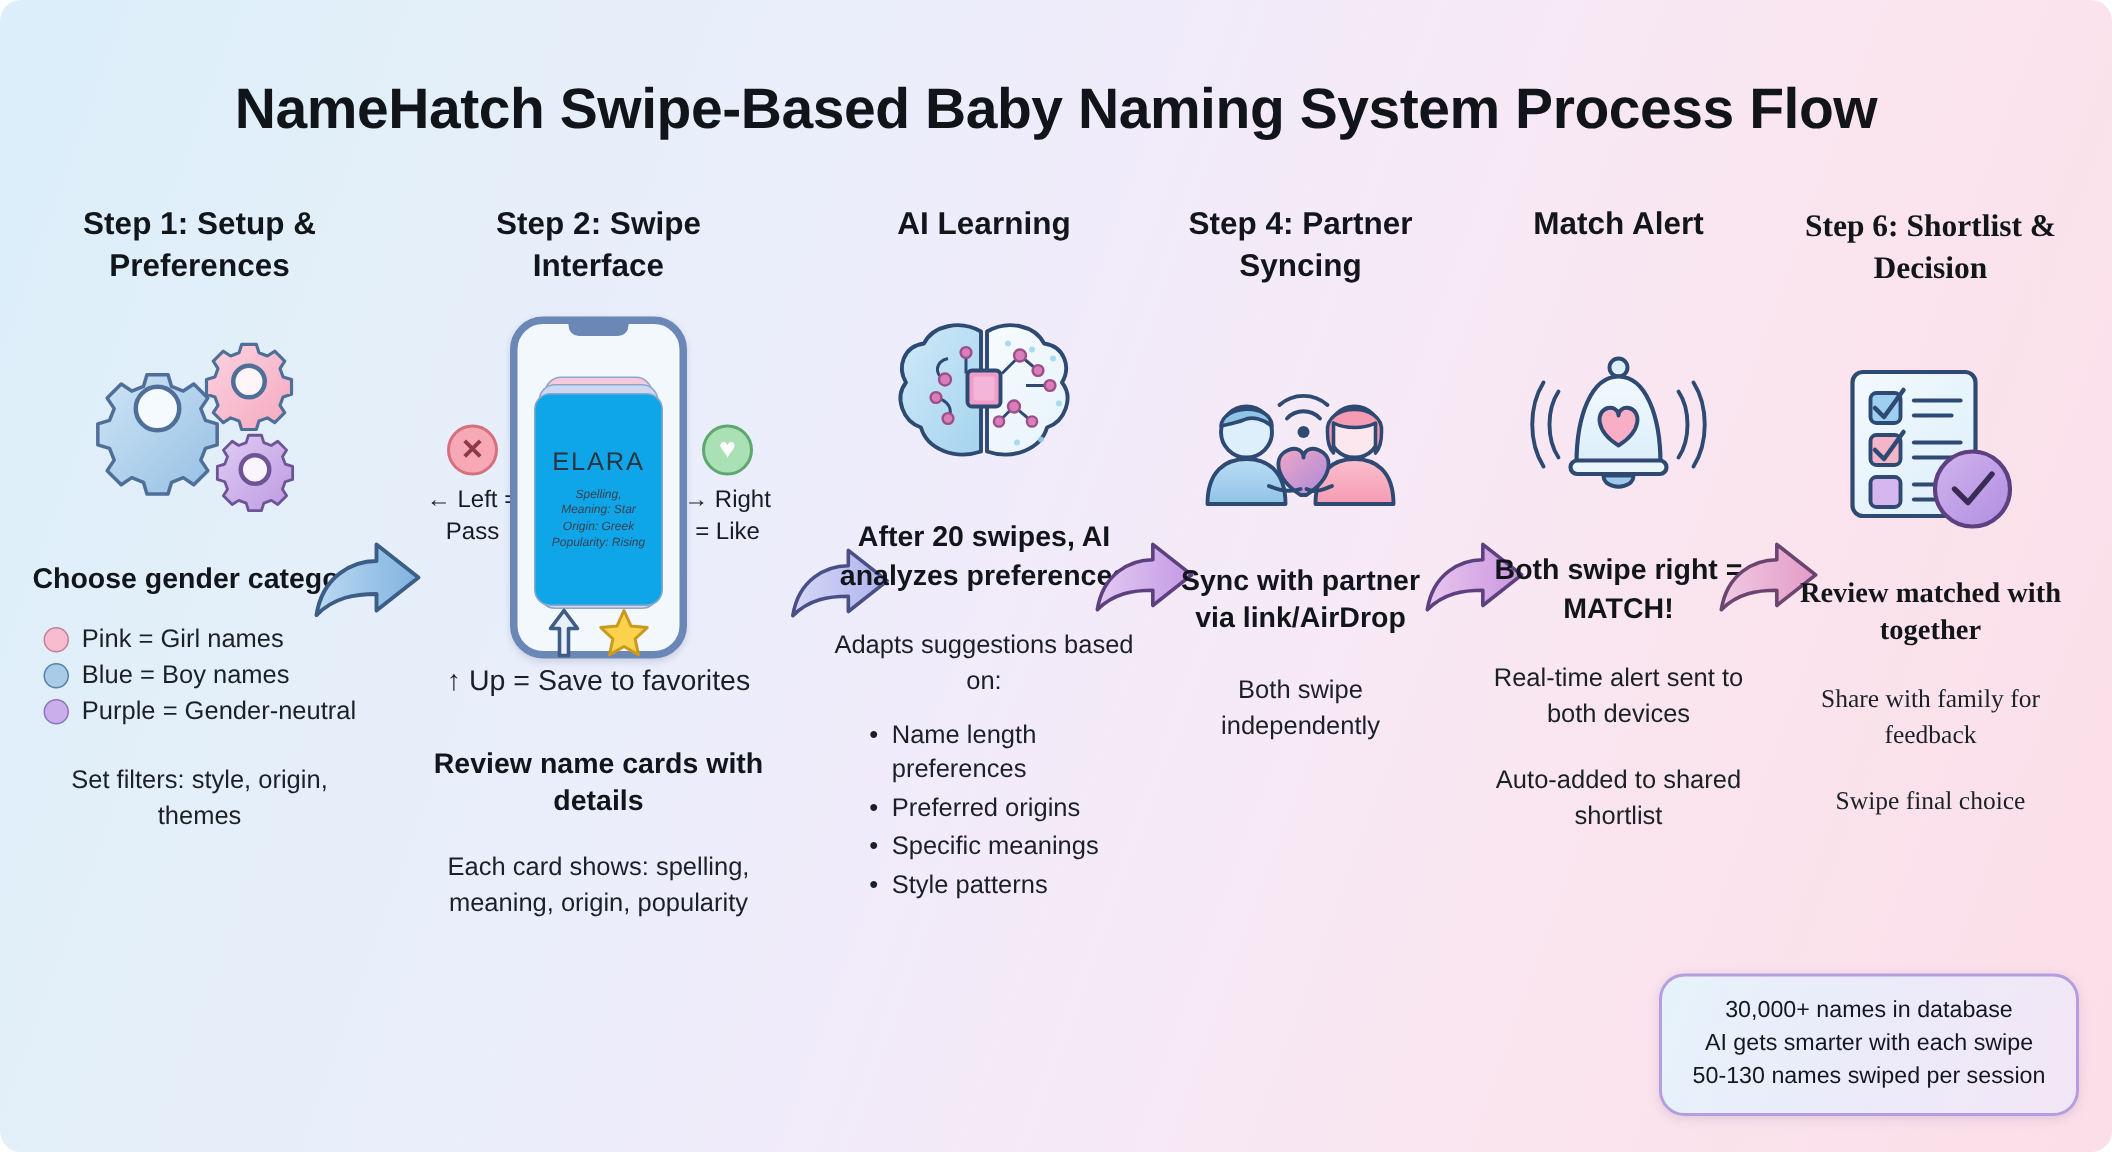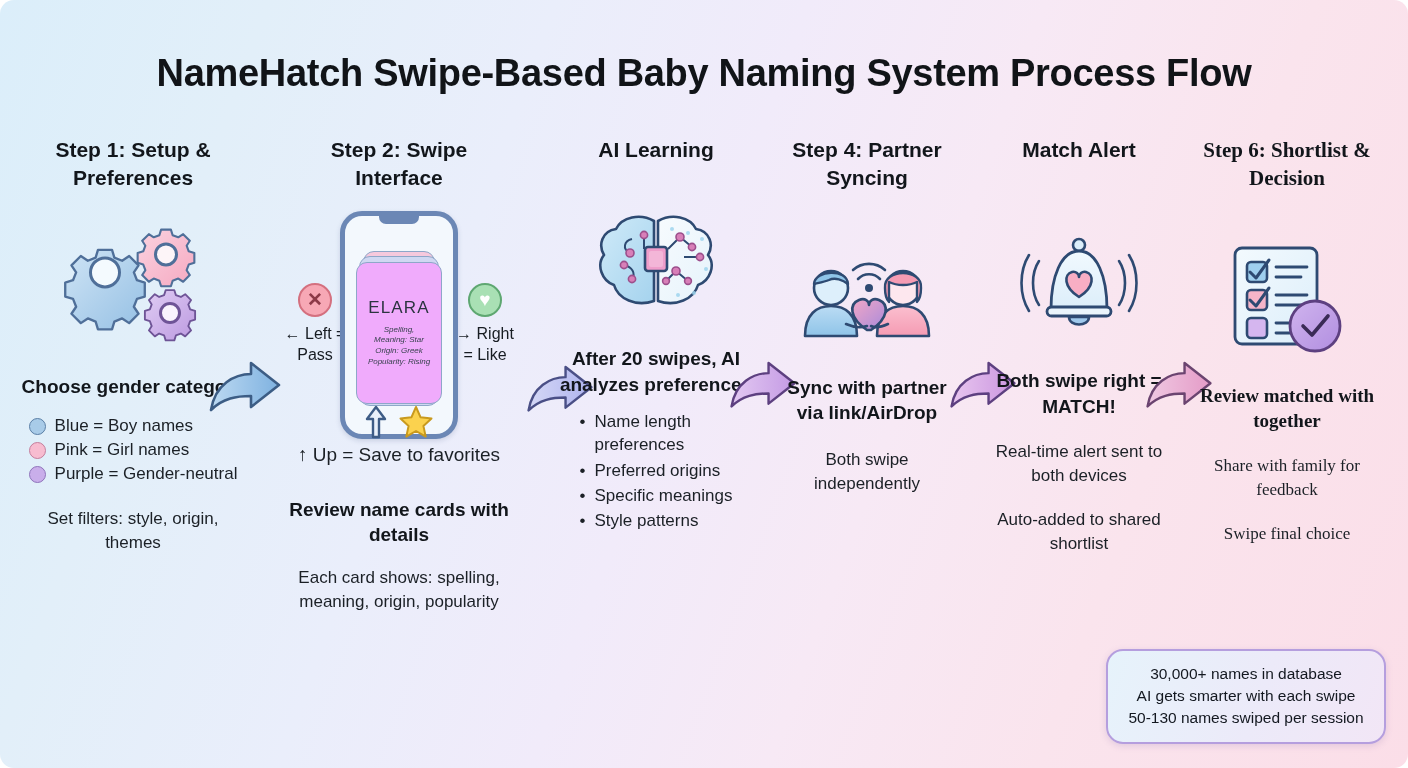--- a/index.html
+++ b/index.html
@@ -121,21 +121,21 @@
     position: absolute; top: -11px; left: 7px; right: 7px; height: 150px;
     background: #f6c9dd; border: 1.4px solid #8ea7c9; border-radius: 11px;
   }
   .card-back1 {
     position: absolute; top: -6px; left: 3px; right: 3px; height: 150px;
     background: #cfd8f2; border: 1.4px solid #8ea7c9; border-radius: 11px;
   }
   .card-front {
     position: relative;
     height: 142px;
-    background: #f0abfc;
+    background: #0ea5e9;
     border: 1.6px solid #8ea7c9;
     border-radius: 11px;
     display: flex; flex-direction: column;
     align-items: center; justify-content: center;
     padding: 6px 3px;
   }
   .card-name {
     font-size: 17px; color: #2c3440; letter-spacing: 1.2px;
     margin-bottom: 7px;
   }
@@ -213,26 +213,26 @@
           <path d="M-7,-32 L7,-32 L9.5,-24 L17.5,-21 L24.5,-25.5 L34,-16 L29.5,-9 L32.5,-1 L40.5,1.5 L40.5,15.5 L32.5,18 L29.5,26 L34,33 L24.5,42.5 L17.5,38 L9.5,41 L7,49 L-7,49 L-9.5,41 L-17.5,38 L-24.5,42.5 L-34,33 L-29.5,26 L-32.5,18 L-40.5,15.5 L-40.5,1.5 L-32.5,-1 L-29.5,-9 L-34,-16 L-24.5,-25.5 L-17.5,-21 L-9.5,-24 Z" transform="translate(0,-8) scale(0.62)"></path>
           <circle cx="0" cy="-5" r="9.5" fill="#f9f4fd"></circle>
         </g>
       </svg>
     </div>
 
     <div class="col-main" style="margin-top:14px;">Choose gender category</div>
 
     <div class="legend">
       <div class="legend-row">
+        <span class="dot pink"></span>
+        <span>Pink = Girl names</span>
+      </div>
+      <div class="legend-row">
         <span class="dot blue"></span>
         <span>Blue = Boy names</span>
-      </div>
-      <div class="legend-row">
-        <span class="dot pink"></span>
-        <span>Pink = Girl names</span>
       </div>
       <div class="legend-row">
         <span class="dot purple"></span>
         <span>Purple = Gender-neutral</span>
       </div>
     </div>
 
     <div class="col-sub" style="margin-top:20px; padding:0 26px;">Set filters: style, origin, themes</div>
   </div>
 
@@ -350,20 +350,21 @@
             <circle cx="118" cy="64" r="2"></circle>
           <circle cx="106" cy="88" r="2"></circle>
             <circle cx="90" cy="90" r="2"></circle>
         </g>
         <rect x="57" y="42" width="22" height="24" rx="3" fill="#ef9ecb" stroke="#2e4a72" stroke-width="2.6"></rect>
         <rect x="61" y="46" width="14" height="16" rx="2" fill="#f3b6d8" stroke="none"></rect>
       </svg>
     </div>
 
     <div class="col-main" style="margin-top:12px;">After 20 swipes, AI analyzes preferences</div>
+    <div class="col-sub" style="margin-top:20px;">Adapts suggestions based on:</div>
 
     <div class="bullets">
       <div class="bullet-row">
         <span class="bullet-dot">•</span>
         <span style="max-width:128px;">Name length preferences</span>
       </div>
       <div class="bullet-row">
         <span class="bullet-dot">•</span>
         <span>Preferred origins</span>
       </div>

